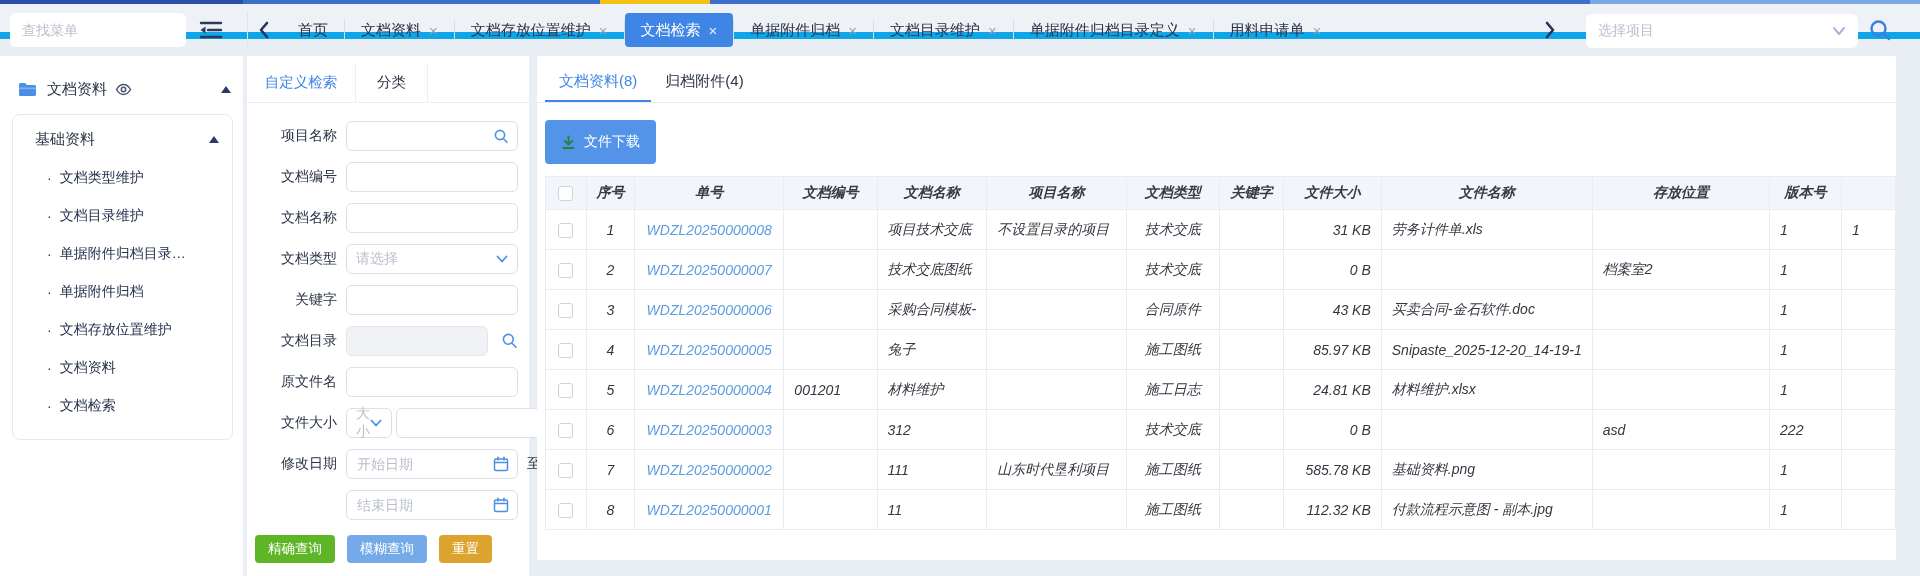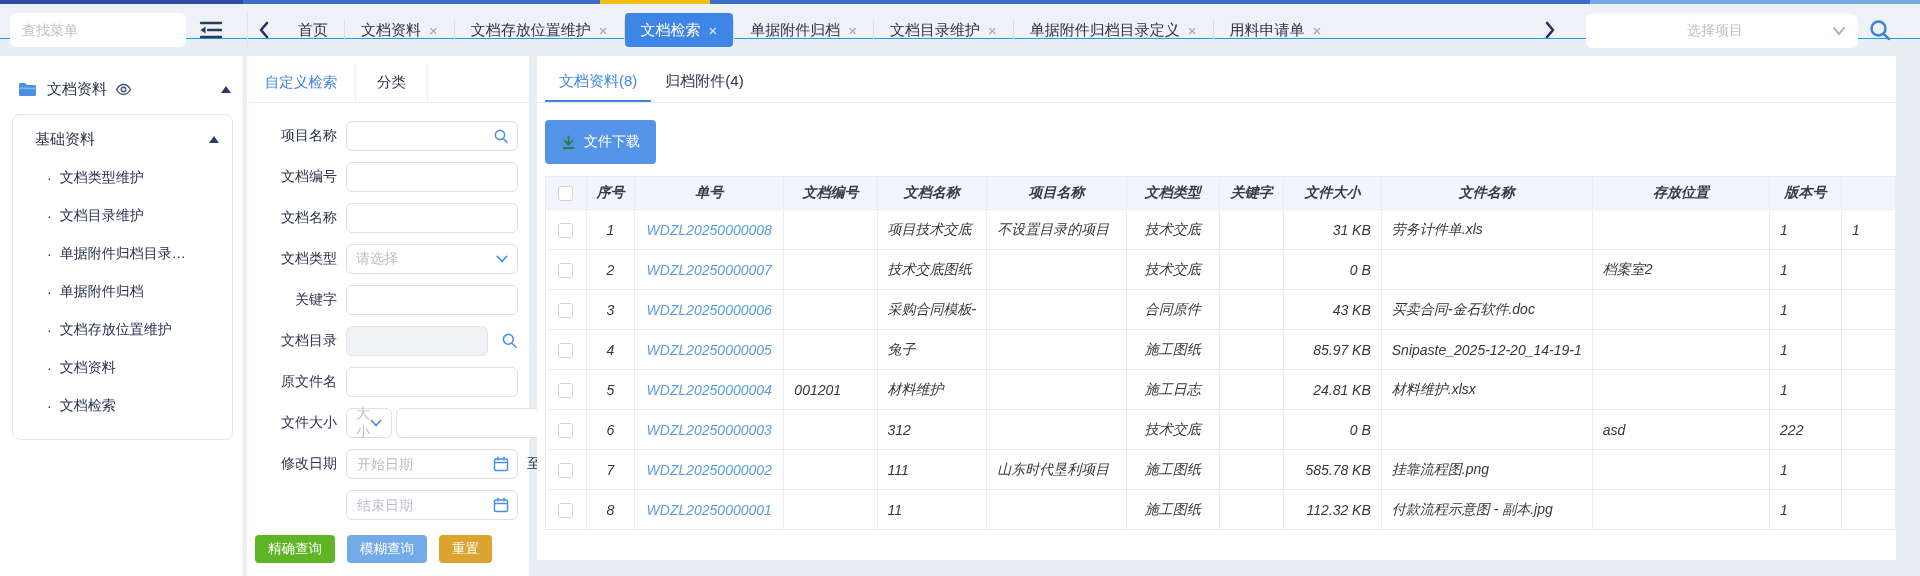--- a/index.html
+++ b/index.html
@@ -12,35 +12,35 @@
     position:relative;background:var(--bg);overflow:hidden;
     font-family:"Liberation Sans","DejaVu Sans",sans-serif;color:var(--txt);
   }
   
   .strip{position:absolute;top:0;left:0;width:1920px;height:4px;background:#3a70c8;}
   .strip .seg{position:absolute;top:0;height:4px;}
   .seg-left{left:0;width:243px;background:#2d4da8;}
   .seg-active{left:600px;width:110px;background:var(--strip-yellow,#f2c114);}
   .seg-right{left:1590px;width:330px;background:#7aa8e6;}
   
-  .topbar{position:absolute;top:4px;left:0;width:1920px;height:35px;background:var(--topbg);border-bottom:1px solid #0ea5e9;text-decoration:underline;}
+  .topbar{position:absolute;top:4px;left:0;width:1920px;height:35px;background:var(--topbg);border-bottom:7px solid #0ea5e9;text-decoration:underline;}
   .menu-search{position:absolute;left:10px;top:9px;width:176px;height:34px;border:none;border-radius:6px;background:#fff;
     padding:0 12px;font-size:14px;color:var(--txt);font-family:inherit;outline:none;}
   .menu-search::placeholder{color:var(--muted);}
   .collapse-btn{position:absolute;left:198px;top:14px;width:26px;height:24px;cursor:pointer;}
   .topbar-divider{position:absolute;left:247px;top:8px;width:1px;height:37px;background:#e0e4ec;}
   .tab-scroll-left{position:absolute;left:258px;top:17px;}
   .tab-scroll-right{position:absolute;left:1544px;top:17px;}
   .top-tabs{position:absolute;left:282px;top:9px;height:34px;display:flex;align-items:center;}
   .top-tab{display:flex;align-items:center;height:34px;padding:0 16px;font-size:15px;color:var(--txt);white-space:nowrap;cursor:pointer;border-radius:4px;}
   .top-tab .tab-close{margin-left:8px;font-size:15px;color:#9aa3b2;line-height:1;}
   .top-tab.active{background:var(--accent);color:#fff;}
   .top-tab.active .tab-close{color:#e8f0fc;}
   .tab-sep{width:1px;height:20px;background:#d8dce4;}
-  .project-select{position:absolute;left:1586px;top:10px;width:272px;height:34px;background:#fff;border-radius:6px;display:flex;align-items:center;padding:0 12px;cursor:pointer;text-align:center;}
+  .project-select{position:absolute;left:1586px;top:10px;width:272px;height:34px;background:#fff;border-radius:6px;display:flex;align-items:center;padding:0 12px;cursor:pointer;}
   .project-select .ph{flex:1;font-size:14px;color:var(--muted);}
   .global-search{position:absolute;left:1868px;top:14px;cursor:pointer;}
   
   .sidebar{position:absolute;top:56px;left:0;width:243px;bottom:0;background:var(--card);}
   .filter-card{position:absolute;top:56px;left:247px;width:282px;bottom:0;background:var(--card);}
   .main-card{position:absolute;top:56px;left:537px;width:1359px;bottom:16px;background:var(--card);overflow:hidden;}
   
   .tree-root{display:flex;align-items:center;height:30px;margin:18px 12px 10px 18px;}
   .tree-root .lbl{font-size:15px;margin:0 8px 0 10px;}
   .tree-root .spacer{flex:1;}
@@ -486,21 +486,21 @@
         <tr>
           <td class="chk-col"><span class="cb"></span></td>
           <td class="c">7</td>
           <td class="c link">WDZL20250000002</td>
           <td class="l"></td>
           <td class="l">111</td>
           <td class="l">山东时代垦利项目</td>
           <td class="c">施工图纸</td>
           <td class="c"></td>
           <td class="r">585.78 KB</td>
-          <td class="l">挂靠流程图.png</td>
+          <td class="l">基础资料.png</td>
           <td class="l"></td>
           <td class="l">1</td>
           <td class="l"></td>
         </tr>
         <tr>
           <td class="chk-col"><span class="cb"></span></td>
           <td class="c">8</td>
           <td class="c link">WDZL20250000001</td>
           <td class="l"></td>
           <td class="l">11</td>

